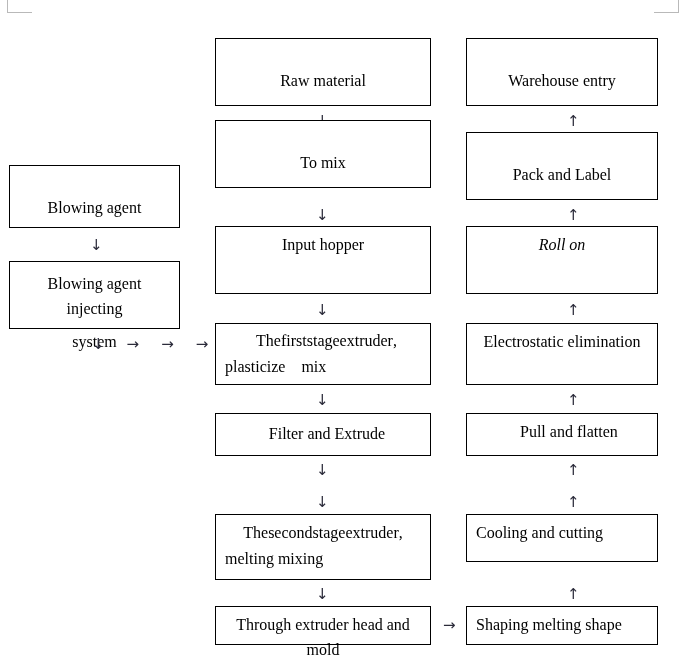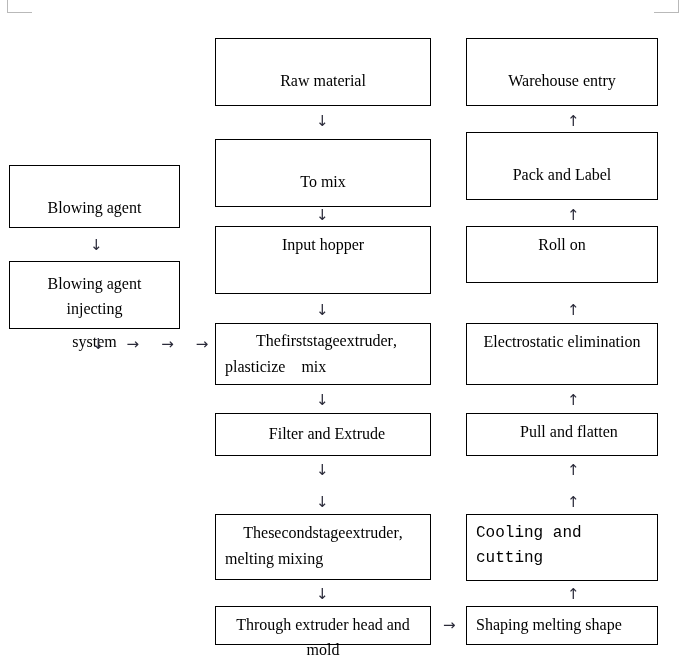--- a/index.html
+++ b/index.html
@@ -105,21 +105,21 @@
     <span>→</span>
     <span>→</span>
   </div>
 
   <div class="node t-center pad-top-30" style="left:215px; top:38px; width:216px; height:68px;">
     <span class="txt">Raw material</span>
   </div>
 
   <div class="arrow" style="left:316px; top:114px;">↓</div>
 
-  <div class="node t-center pad-top-30" style="left:215px; top:139px; width:216px; height:68px;">
+  <div class="node t-center pad-top-30" style="left:215px; top:120px; width:216px; height:68px;">
     <span class="txt">To mix</span>
   </div>
 
   <div class="arrow" style="left:316px; top:208px;">↓</div>
 
   <div class="node t-center pad-top-6" style="left:215px; top:226px; width:216px; height:68px;">
     <span class="txt">Input hopper</span>
   </div>
 
   <div class="arrow" style="left:316px; top:303px;">↓</div>
@@ -168,40 +168,40 @@
   </div>
 
   <div class="arrow" style="left:567px; top:114px;">↑</div>
 
   <div class="node t-center pad-top-30" style="left:466px; top:132px; width:192px; height:68px;">
     <span class="txt">Pack and Label</span>
   </div>
 
   <div class="arrow" style="left:567px; top:208px;">↑</div>
 
-  <div class="node t-center pad-top-6" style="left:466px; top:226px; width:192px; height:57px;">
+  <div class="node t-center pad-top-6" style="left:466px; top:226px; width:192px; height:68px;font-style:italic;">
     <span class="txt">Roll on</span>
   </div>
 
   <div class="arrow" style="left:567px; top:303px;">↑</div>
 
   <div class="node t-center pad-top-6" style="left:466px; top:323px; width:192px; height:62px;">
     <span class="txt">Electrostatic elimination</span>
   </div>
 
   <div class="arrow" style="left:567px; top:393px;">↑</div>
 
   <div class="node t-left pad-top-6" style="left:466px; top:413px; width:192px; height:43px;padding-left:44px;">
     <span class="txt">Pull and flatten</span>
   </div>
 
   <div class="arrow" style="left:567px; top:463px;">↑</div>
   <div class="arrow" style="left:567px; top:495px;">↑</div>
 
-  <div class="node t-left pad-top-6" style="left:466px; top:514px; width:192px; height:67px;font-family:Liberation Mono, monospace;">
+  <div class="node t-left pad-top-6" style="left:466px; top:514px; width:192px; height:48px;">
     <span class="txt">Cooling and cutting</span>
   </div>
 
   <div class="arrow" style="left:567px; top:587px;">↑</div>
 
   <div class="node t-left pad-top-6" style="left:466px; top:606px; width:192px; height:39px;">
     <span class="txt">Shaping melting shape</span>
   </div>
 
 </div>

